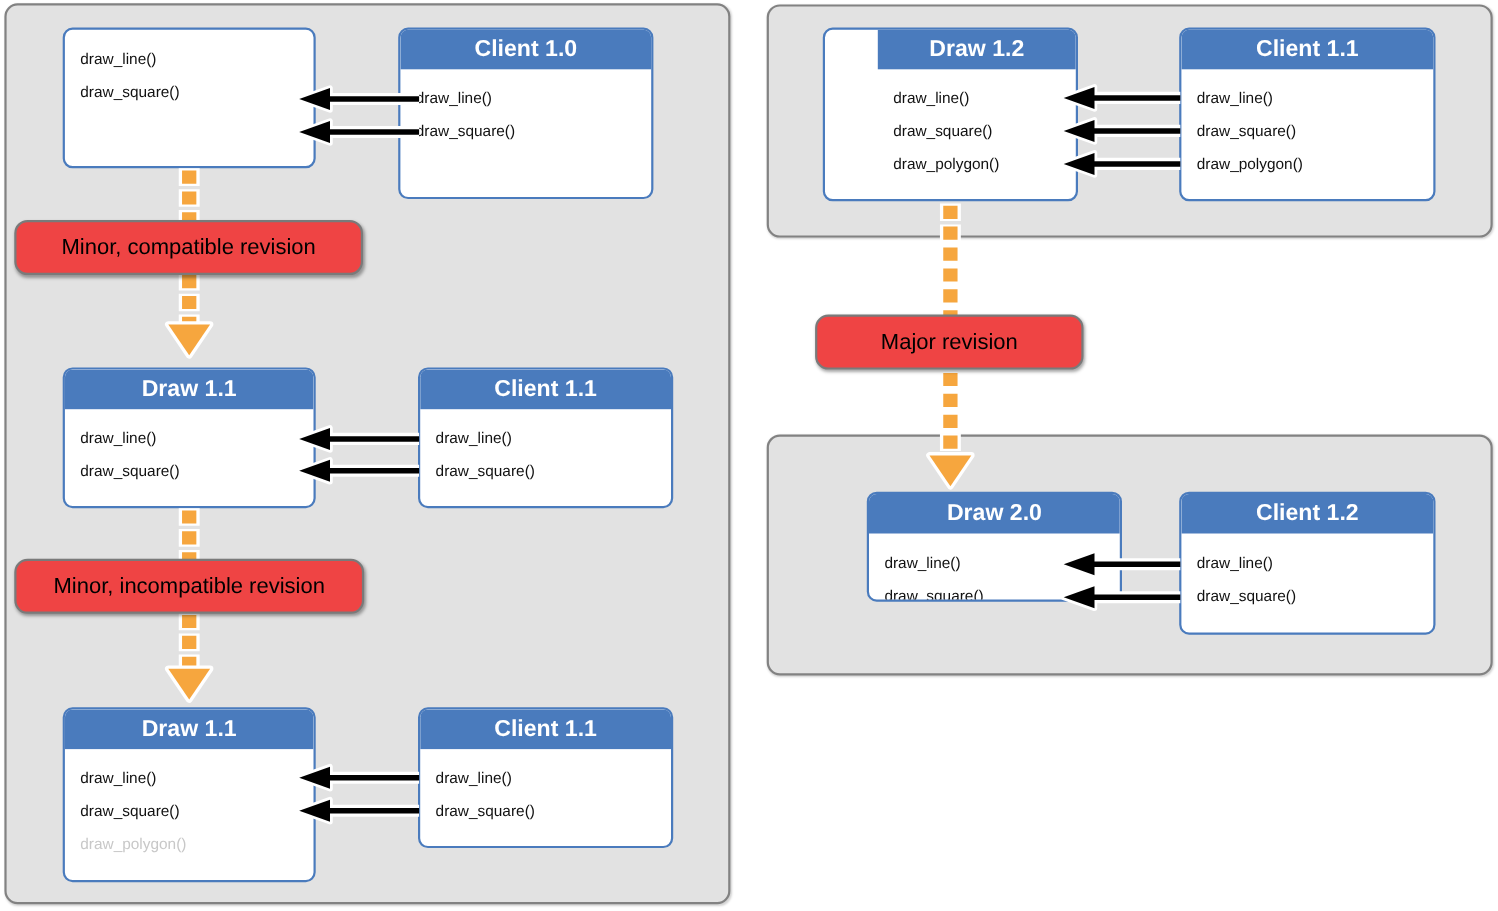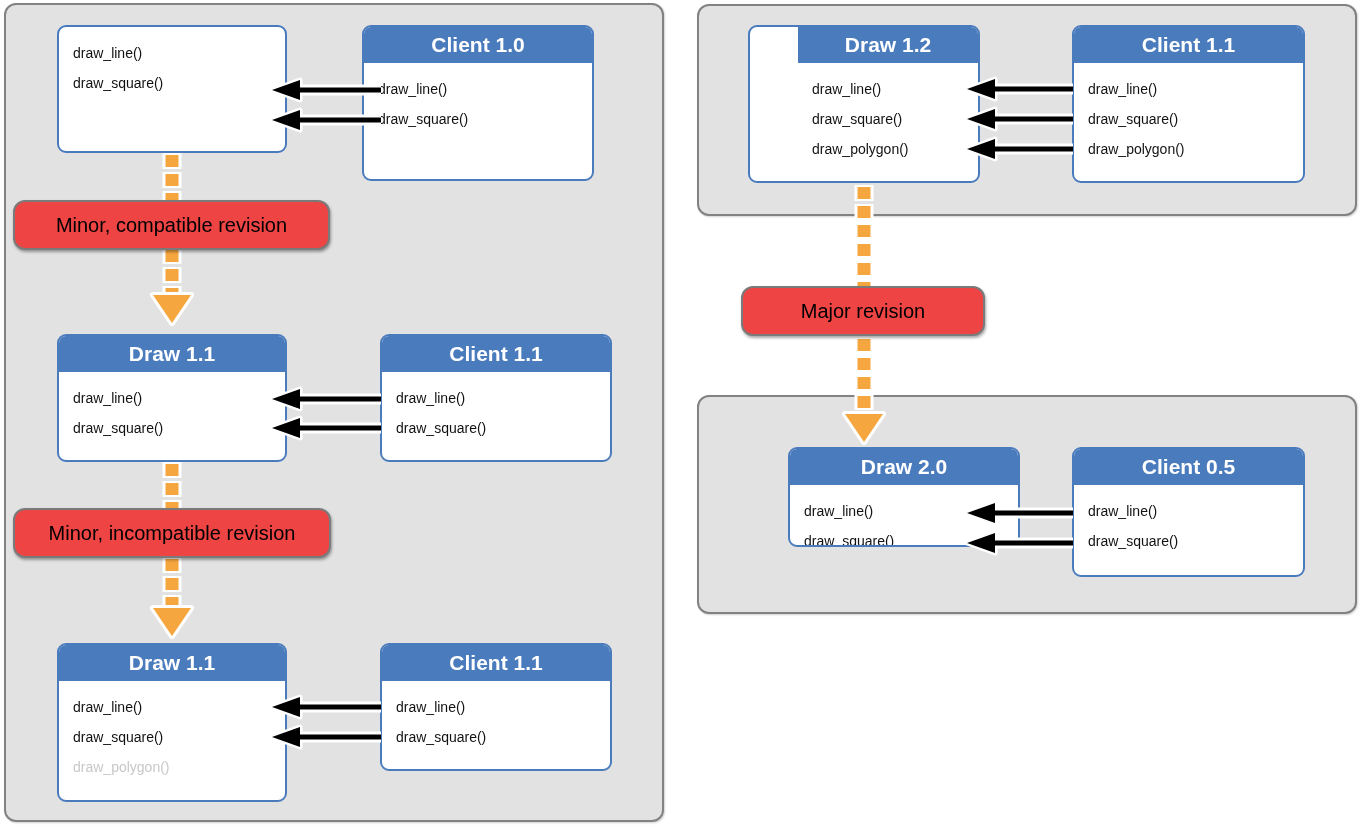--- a/index.html
+++ b/index.html
@@ -121,21 +121,21 @@
   </div>
 
   <div class="vbox" style="left:748px;top:447px;width:232px;height:100px;margin-left:40px;">
     <div class="vbox-header">Draw 2.0</div>
     <ul class="vbox-body">
       <li>draw_line()</li>
       <li>draw_square()</li>
     </ul>
   </div>
   <div class="vbox" style="left:1072px;top:447px;width:233px;height:130px;">
-    <div class="vbox-header">Client 0.5</div>
+    <div class="vbox-header">Client 1.2</div>
     <ul class="vbox-body">
       <li>draw_line()</li>
       <li>draw_square()</li>
     </ul>
   </div>
 
   <svg id="arrows" width="1362" height="828" viewBox="0 0 1362 828">
 
     <g>
       <line class="oc" x1="172" y1="153" x2="172" y2="296" stroke-dasharray="16 3"></line>

